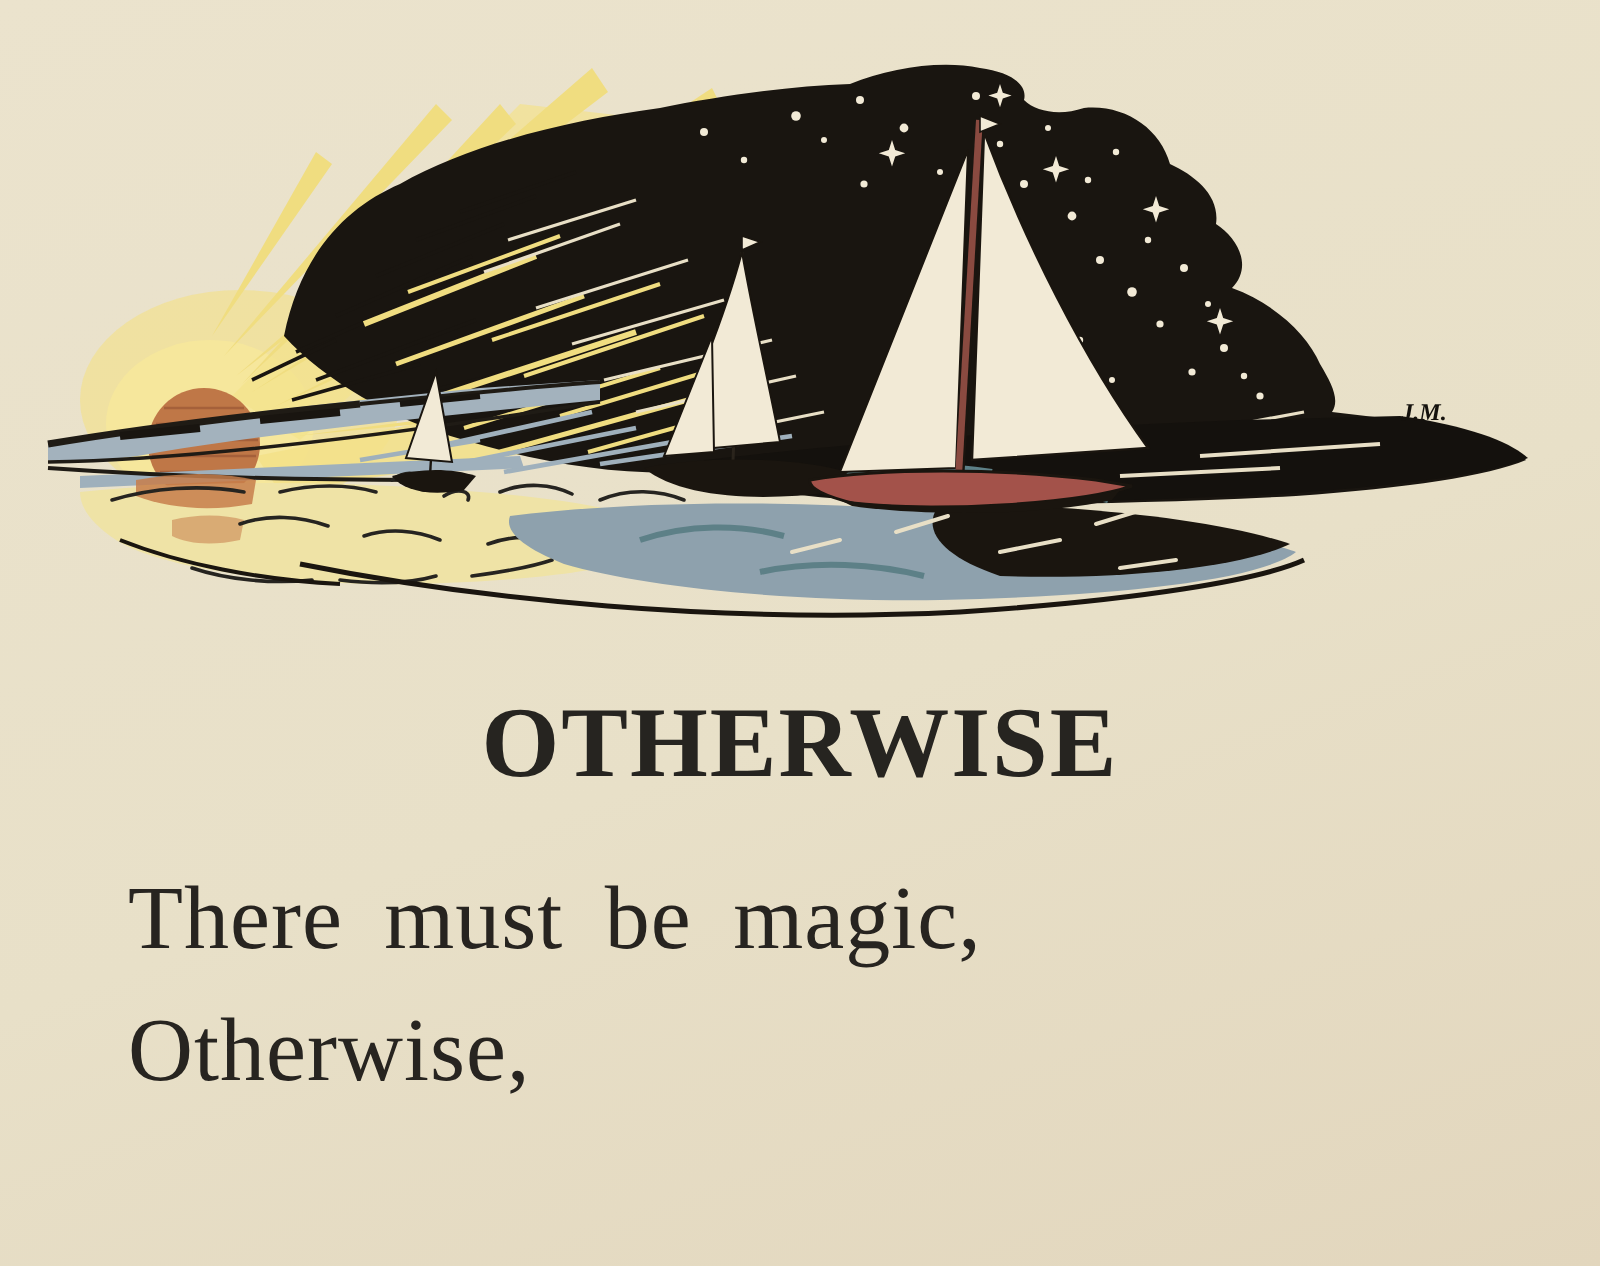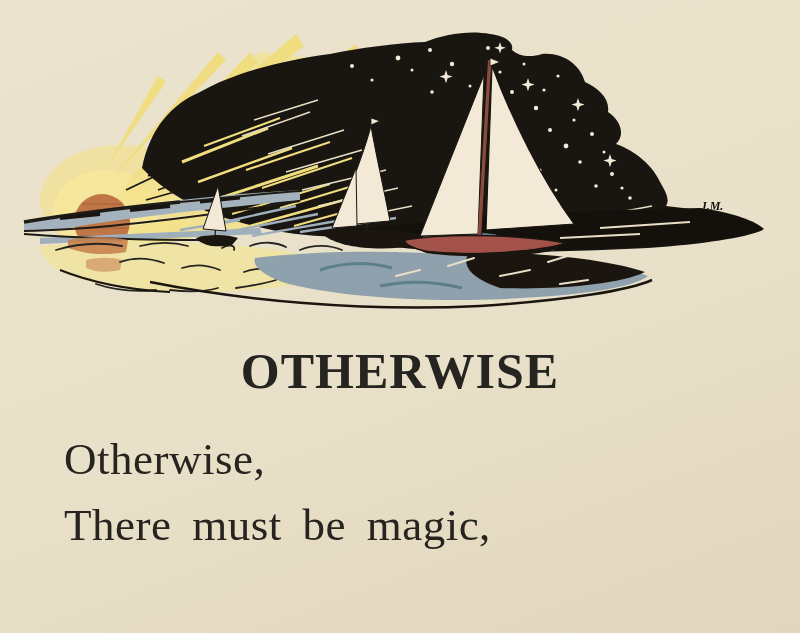--- a/index.html
+++ b/index.html
@@ -236,17 +236,17 @@
       <path stroke="#1a150f" stroke-width="1.5" d="M 405 240 C 440 234 500 234 548 240 L 566 243 C 540 252 470 256 428 252 C 412 248 404 244 405 240 Z" fill="#a3524a"></path>
       <path fill="#1a150f" d="M 420 250 C 470 256 530 252 560 245 L 556 250 C 520 258 460 258 426 253 Z"></path>
     </g>
 
     <text x="712" y="210" text-anchor="middle" font-size="12" font-weight="bold" font-style="italic" font-family="Liberation Serif, serif" fill="#14110d">J.M.</text>
   </svg>
 
   <h1 class="title">OTHERWISE</h1>
 
   <div class="poem">
+    <p>There must be magic,</p>
     <p>Otherwise,</p>
-    <p>There must be magic,</p>
   </div>
 
 </div>
 
 </body></html>

